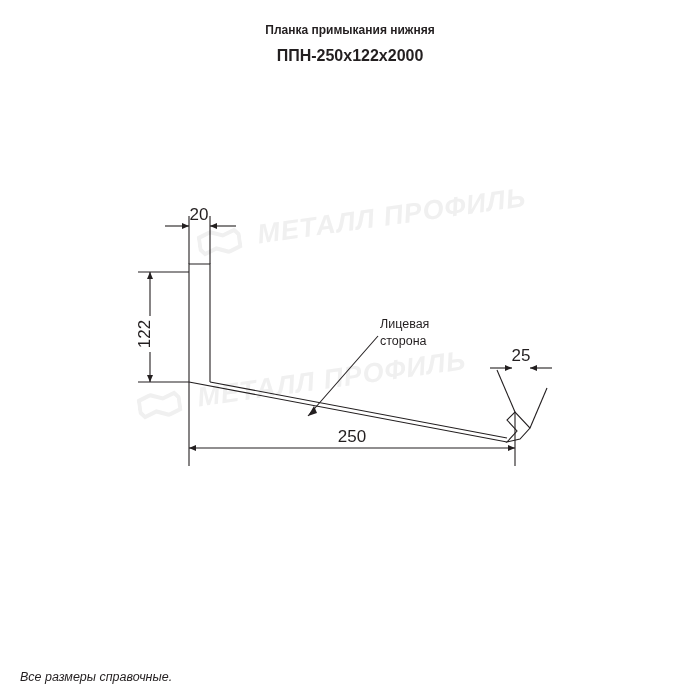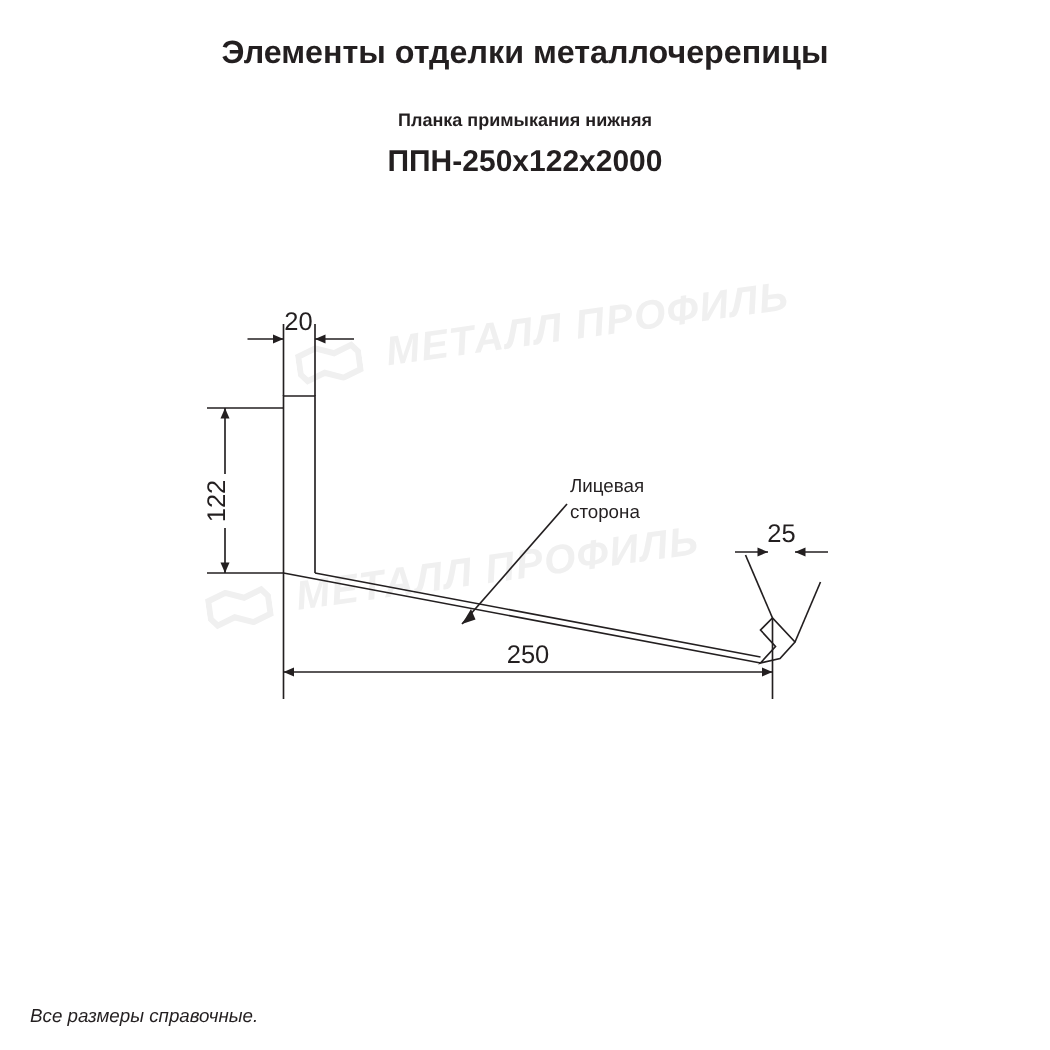--- a/index.html
+++ b/index.html
@@ -34,21 +34,21 @@
     margin: 0 0 26px 0;
     line-height: 1.1;
   }
   .sub-title {
     font-size: 12px;
     font-weight: bold;
     margin: 0 0 10px 0;
     line-height: 1.1;
   }
   .code-title {
-    font-size: 20px;
+    font-size: 16px;
     font-weight: bold;
     margin: 0;
     line-height: 1.1;
   }
   
   .drawing {
     position: absolute;
     top: 156px;
     left: 60px;
     width: 600px;
@@ -111,21 +111,20 @@
   <div class="watermark wm2">
     <span class="wm-logo">
       <svg width="44" height="26" viewBox="0 0 44 26" xmlns="http://www.w3.org/2000/svg">
         <path d="M2 6 L14 2 L26 7 L38 3 L42 8 L42 20 L30 24 L18 19 L6 23 L2 18 Z" fill="none" stroke="#f0f0f0" stroke-width="4"></path>
       </svg>
     </span>
     <span>МЕТАЛЛ ПРОФИЛЬ</span>
   </div>
 
   <div class="title-block">
-    <h1 class="main-title">Элементы отделки металлочерепицы</h1>
     <h2 class="sub-title">Планка примыкания нижняя</h2>
     <h3 class="code-title">ППН-250x122x2000</h3>
   </div>
 
   <div class="drawing">
     <svg width="600" height="340" viewBox="0 0 600 340" xmlns="http://www.w3.org/2000/svg">
       <g stroke="#231f20" fill="none" stroke-width="1.1">
 
         <path d="M129 116 L129 108 L150 108 L150 116"></path>
 

